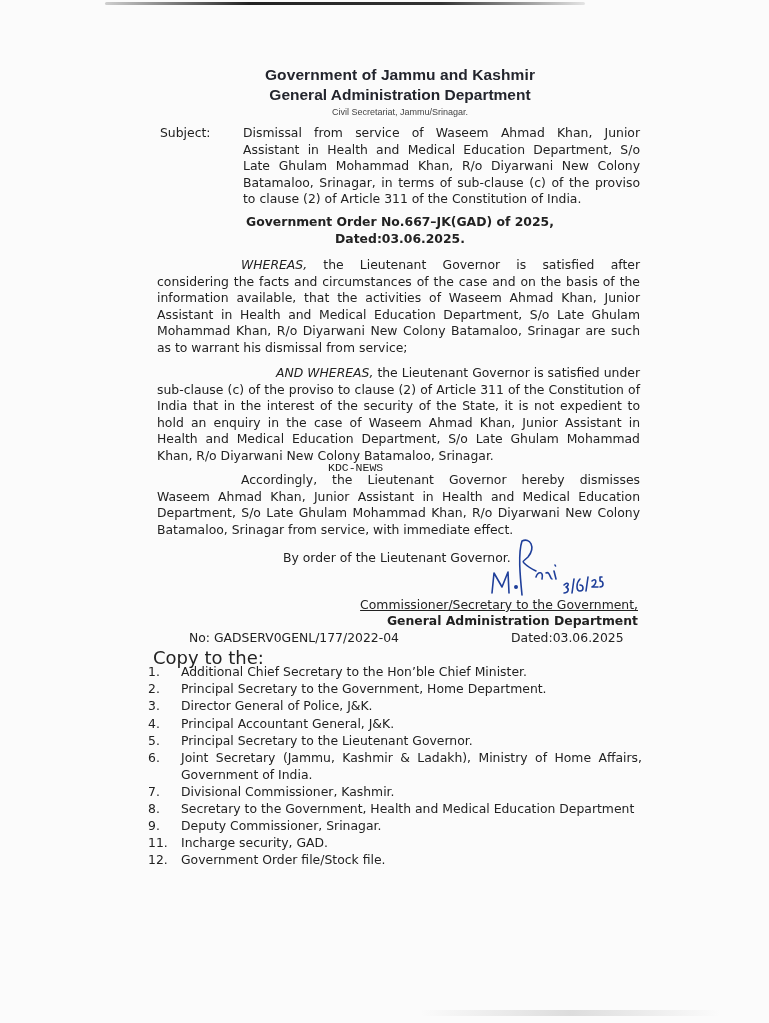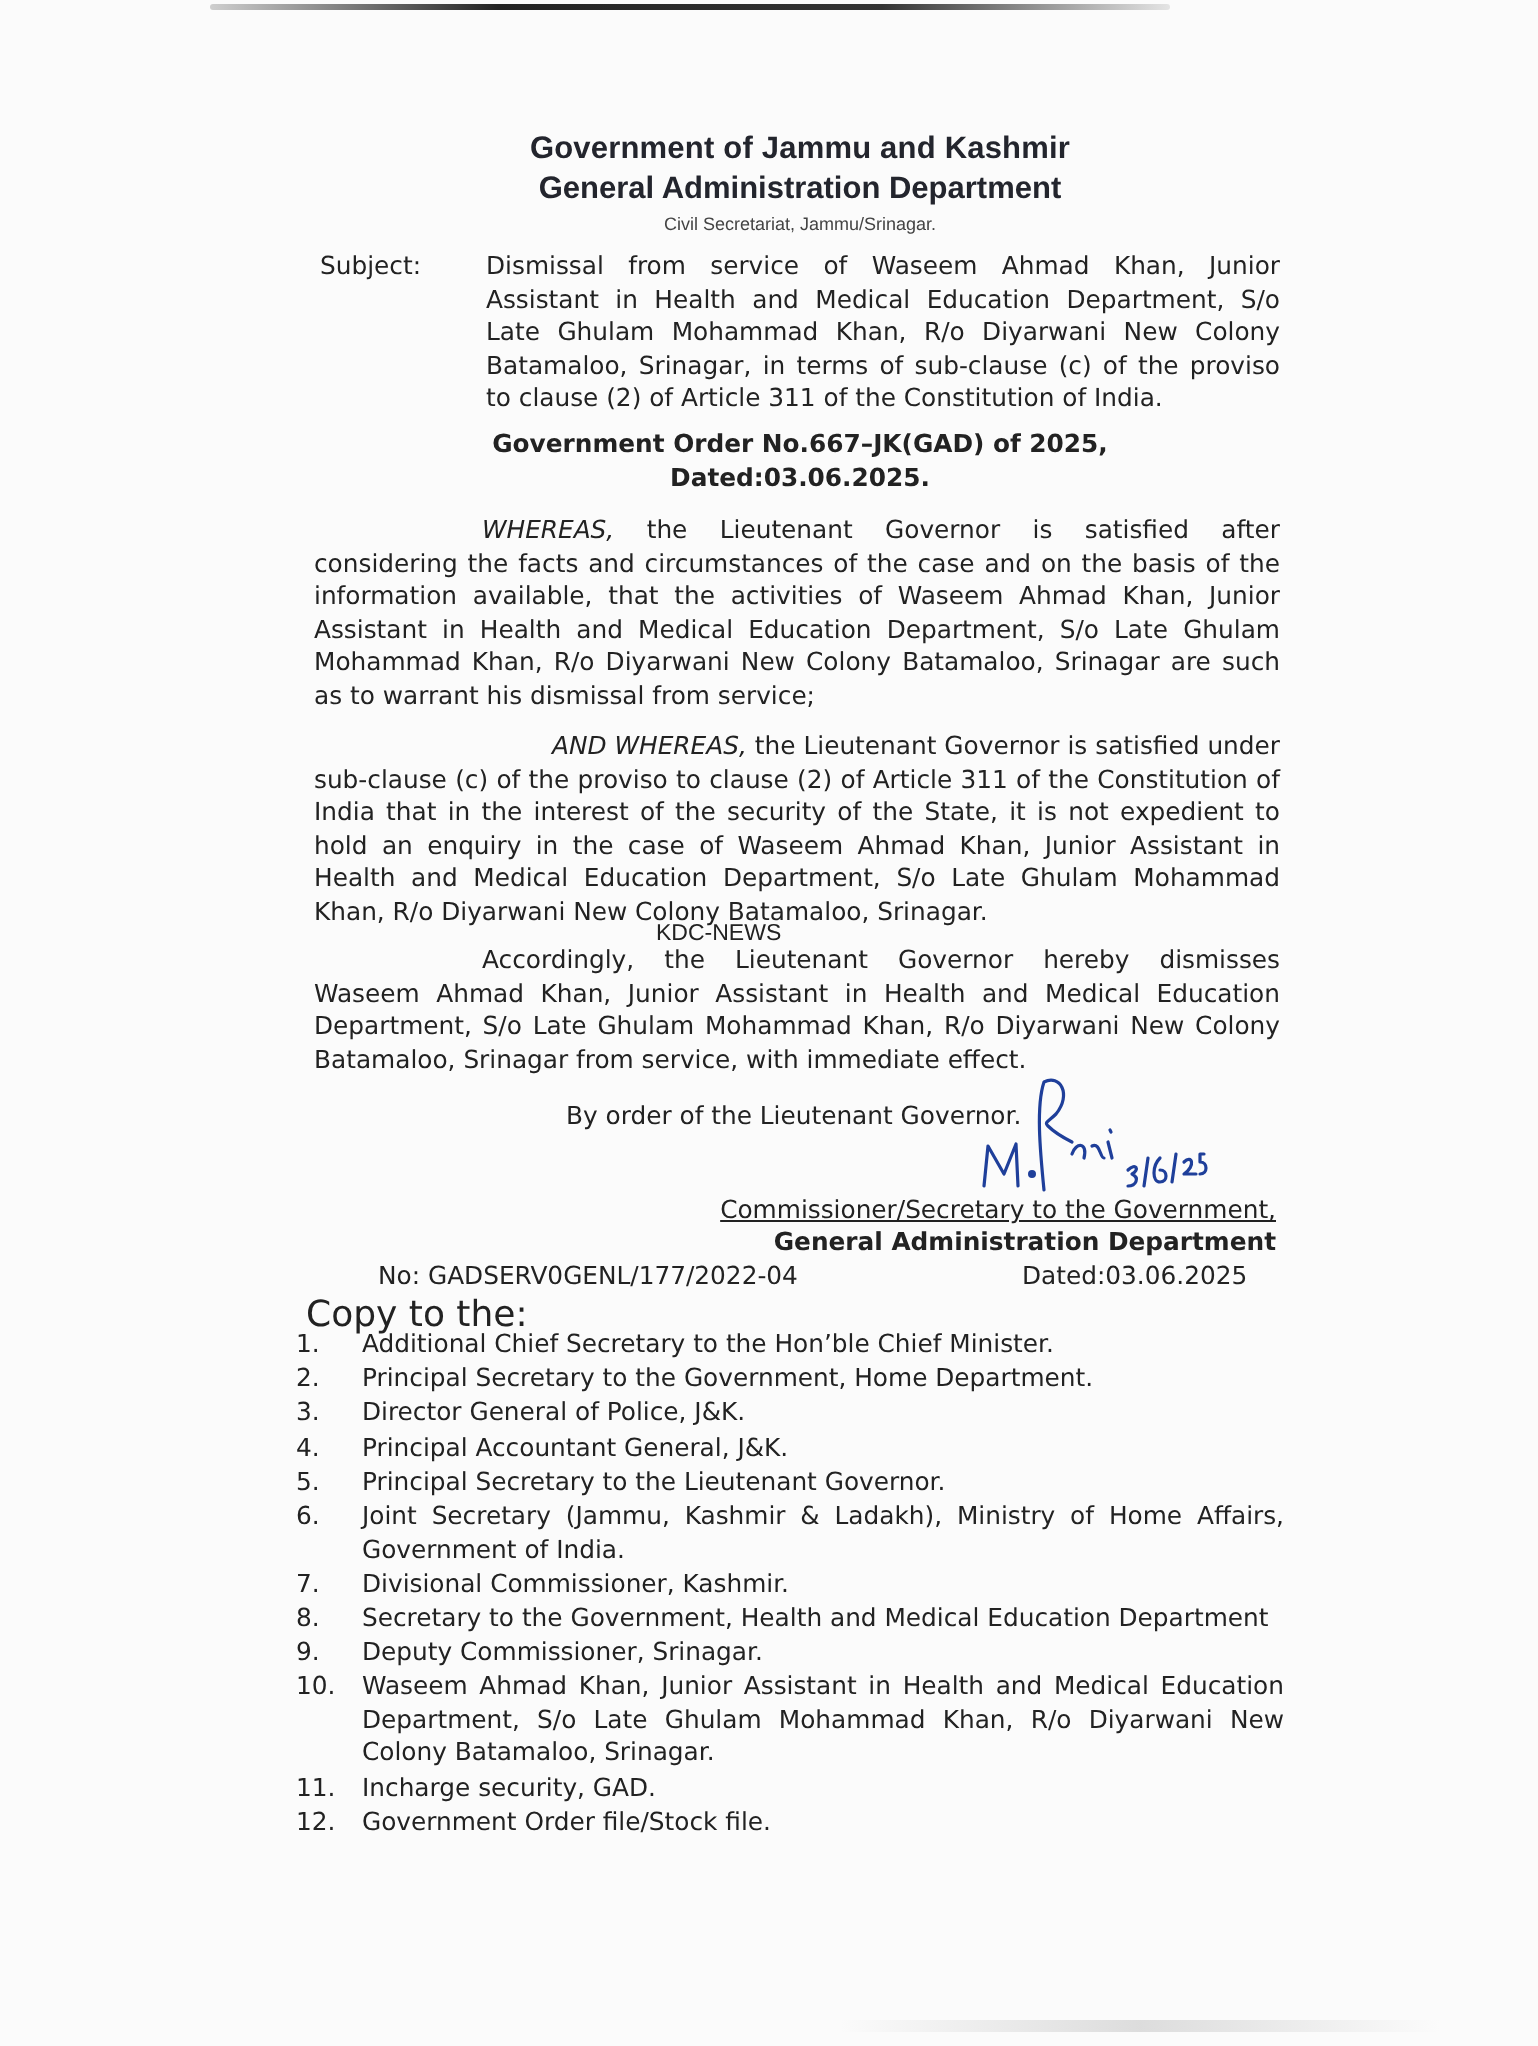--- a/index.html
+++ b/index.html
@@ -22,21 +22,21 @@
   .hdr3 { top: 107px; font-size: 9px; font-weight: normal; color: #444; font-family: "Liberation Sans", sans-serif; }
   .subj-label { position: absolute; left: 160px; top: 125px; font-size: 12.4px; }
   .subj-text { position: absolute; left: 243px; top: 125px; width: 397px; font-size: 12.4px; line-height: 16.6px; text-align: justify; }
   .order-no { position: absolute; left: 0; width: 800px; text-align: center; top: 213px; font-size: 12.4px; font-weight: bold; line-height: 17px; }
   .para { position: absolute; left: 157px; width: 483px; font-size: 12.4px; line-height: 16.6px; text-align: justify; }
   .para .lead { display: inline-block; width: 84px; }
   .para .lead-acc { display: inline-block; width: 84px; }
   .p1 { top: 257px; }
   .p2 { top: 365px; }
   .p3 { top: 472px; }
-  .watermark { position: absolute; left: 328px; top: 461px; font-family: Liberation Sans, sans-serif; font-size: 11.5px; color: #222; }
+  .watermark { position: absolute; left: 328px; top: 461px; font-family: Liberation Mono, monospace; font-size: 11.5px; color: #222; }
   .by-order { position: absolute; left: 239px; top: 550px; font-size: 12.4px; margin-left: 44px; }
   .signature { position: absolute; left: 480px; top: 535px; width: 140px; height: 65px; }
   .sig-title { position: absolute; right: 131px; top: 597px; font-size: 12.4px; text-decoration: underline; }
   .sig-dept { position: absolute; right: 131px; top: 613px; font-size: 12.4px; font-weight: bold; }
   .ref-no { position: absolute; left: 153px; top: 630px; font-size: 12.4px; margin-left: 36px; }
   .ref-date { position: absolute; left: 511px; top: 630px; font-size: 12.4px; }
   .copy-to { position: absolute; left: 153px; top: 647px; font-size: 18px; }
   .copy-list { position: absolute; left: 148px; top: 664px; width: 494px; margin: 0; padding: 0; list-style: none; font-size: 12.4px; line-height: 16.6px; }
   .copy-list li { display: flex; margin-bottom: 0.6px; }
   .copy-list .num { width: 33px; flex: none; }
@@ -120,24 +120,20 @@
       </li>
     <li>
         <span class="num">8.</span>
         <span class="txt">Secretary to the Government, Health and Medical Education Department</span>
       </li>
     <li>
         <span class="num">9.</span>
         <span class="txt">Deputy Commissioner, Srinagar.</span>
       </li>
     <li>
-        <span class="num">10.</span>
-        <span class="txt">Waseem Ahmad Khan, Junior Assistant in Health and Medical Education Department, S/o Late Ghulam Mohammad Khan, R/o Diyarwani New Colony Batamaloo, Srinagar.</span>
-      </li>
-    <li>
         <span class="num">11.</span>
         <span class="txt">Incharge security, GAD.</span>
       </li>
     <li>
         <span class="num">12.</span>
         <span class="txt">Government Order file/Stock file.</span>
       </li>
   </ol>
 
   <div class="bottom-smudge"></div>

